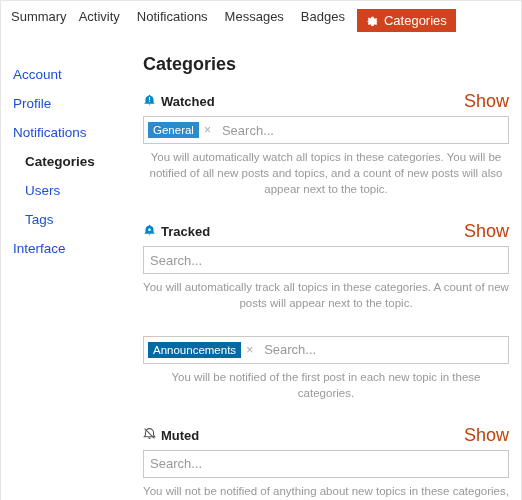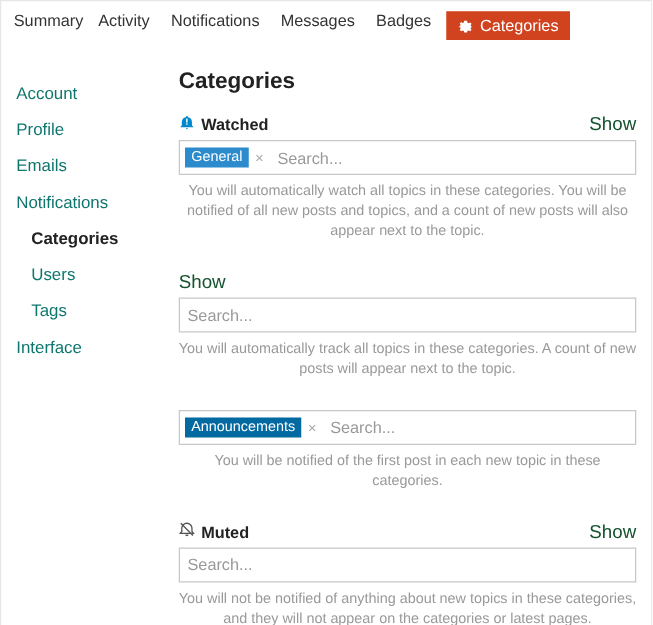--- a/index.html
+++ b/index.html
@@ -5,30 +5,30 @@
   * { box-sizing: border-box; margin: 0; padding: 0; }
   body { font-family: Arial, Helvetica, sans-serif; font-size: 13px; color: #222; background: #fff; width: 522px; }
   .wrap { border: 1px solid #e6e6e6; width: 522px; }
   .tabs { display: flex; align-items: flex-start; padding: 8px 10px 6px 10px; gap: 12px; }
   .tab { font-size: 13px; color: #333; display: flex; align-items: center; gap: 5px; cursor: pointer; }
   .tab .ico { color: #888; }
   .tab-pref { background: #d1431f; color: #fff; padding: 4px 9px; font-size: 13px; display: flex; align-items: center; gap: 5px; }
   .tab-pref svg { fill: #fff; }
   .body { display: flex; padding: 10px 12px 18px 12px; }
   .sidebar { width: 118px; padding-top: 12px; }
-  .sidebar .item { color: #0f766e; font-size: 13.5px; padding: 7px 0; cursor: pointer; }
+  .sidebar .item { color: #1d4ed8; font-size: 13.5px; padding: 7px 0; cursor: pointer; }
   .sidebar .item.active { color: #222; font-weight: bold; }
   .sidebar .item.sub { padding-left: 12px; }
   .main { flex: 1; padding-top: 6px; padding-left: 12px; }
   .main h2 { font-size: 18px; font-weight: bold; margin-bottom: 16px; }
   .section { margin-bottom: 24px; }
   .sec-head { display: flex; justify-content: space-between; align-items: center; margin-bottom: 4px; }
   .sec-label { font-weight: bold; font-size: 13px; display: flex; align-items: center; gap: 5px; }
   .sec-label svg { width: 13px; height: 13px; }
-  .showlink { color: #14532d; font-size: 15px; cursor: pointer; }
+  .showlink { color: #c2410c; font-size: 18px; cursor: pointer; }
   .inputbox { display: flex; align-items: center; border: 1px solid #c8c8c8; padding: 3px 4px; min-height: 28px; background: #fff; flex-wrap: wrap; justify-content: flex-end; }
   .chip { display: inline-flex; align-items: center; font-size: 11.5px; margin-right: 4px; }
   .chip .chiplabel { color: #fff; padding: 2px 5px; }
   .chip.blue .chiplabel { background: #2b8bcc; }
   .chip.dark .chiplabel { background: #0369a1; }
   .chip .chip-x { color: #aaa; padding: 0 5px; cursor: pointer; font-size: 12px; }
   .inputbox input { border: none; outline: none; font-size: 13px; flex: 1; min-width: 80px; padding: 2px 2px; color: #555; }
   .inputbox input::placeholder { color: #999; }
   .help { color: #999; font-size: 11.5px; line-height: 1.4; margin-top: 5px; text-align: center; }
   svg.ico { width: 13px; height: 13px; vertical-align: middle; }
@@ -68,21 +68,20 @@
             <path d="M8 5a3 3 0 100 6 3 3 0 000-6zm7 3l-1.6-.4a5.5 5.5 0 00-.5-1.2l.9-1.4-1.4-1.4-1.4.9a5.5 5.5 0 00-1.2-.5L9.4 2H6.6l-.4 1.6c-.4.1-.8.3-1.2.5l-1.4-.9L2.2 4.6l.9 1.4c-.2.4-.4.8-.5 1.2L1 8l1.6.4c.1.4.3.8.5 1.2l-.9 1.4 1.4 1.4 1.4-.9c.4.2.8.4 1.2.5l.4 1.6h2.8l.4-1.6c.4-.1.8-.3 1.2-.5l1.4.9 1.4-1.4-.9-1.4c.2-.4.4-.8.5-1.2L15 8z"></path>
           </svg></span>
       <span>Categories</span>
     </div>
   </div>
 
   <div class="body">
     <div class="sidebar">
       <div class="item">Account</div>
       <div class="item">Profile</div>
-      <div class="item">Emails</div>
       <div class="item">Notifications</div>
       <div class="item sub active">Categories</div>
       <div class="item sub">Users</div>
       <div class="item sub">Tags</div>
       <div class="item">Interface</div>
     </div>
 
     <div class="main">
       <h2>Categories</h2>
 
@@ -103,20 +102,27 @@
             <span class="chiplabel">General</span>
             <span class="chip-x">×</span>
           </span>
           <input type="text" placeholder="Search..." style="">
         </div>
         <div class="help">You will automatically watch all topics in these categories. You will be notified of all new posts and topics, and a count of new posts will also appear next to the topic.</div>
       </div>
 
       <div class="section">
         <div class="sec-head">
+          <div class="sec-label">
+            <span><svg viewBox="0 0 16 16" fill="#0088cc">
+                  <path d="M8 1a1 1 0 011 1v.3A5 5 0 0113 7v3l1.5 2h-13L3 10V7a5 5 0 014-4.7V2a1 1 0 011-1zM7 13h2a1 1 0 11-2 0z"></path>
+                  <circle cx="8" cy="7" r="1.6" fill="#fff"></circle>
+                </svg></span>
+            <span>Tracked</span>
+          </div>
           <span class="showlink">Show</span>
         </div>
         <div class="inputbox">
           <input type="text" placeholder="Search..." style="">
         </div>
         <div class="help">You will automatically track all topics in these categories. A count of new posts will appear next to the topic.</div>
       </div>
 
       <div class="section">
         <div class="inputbox">

